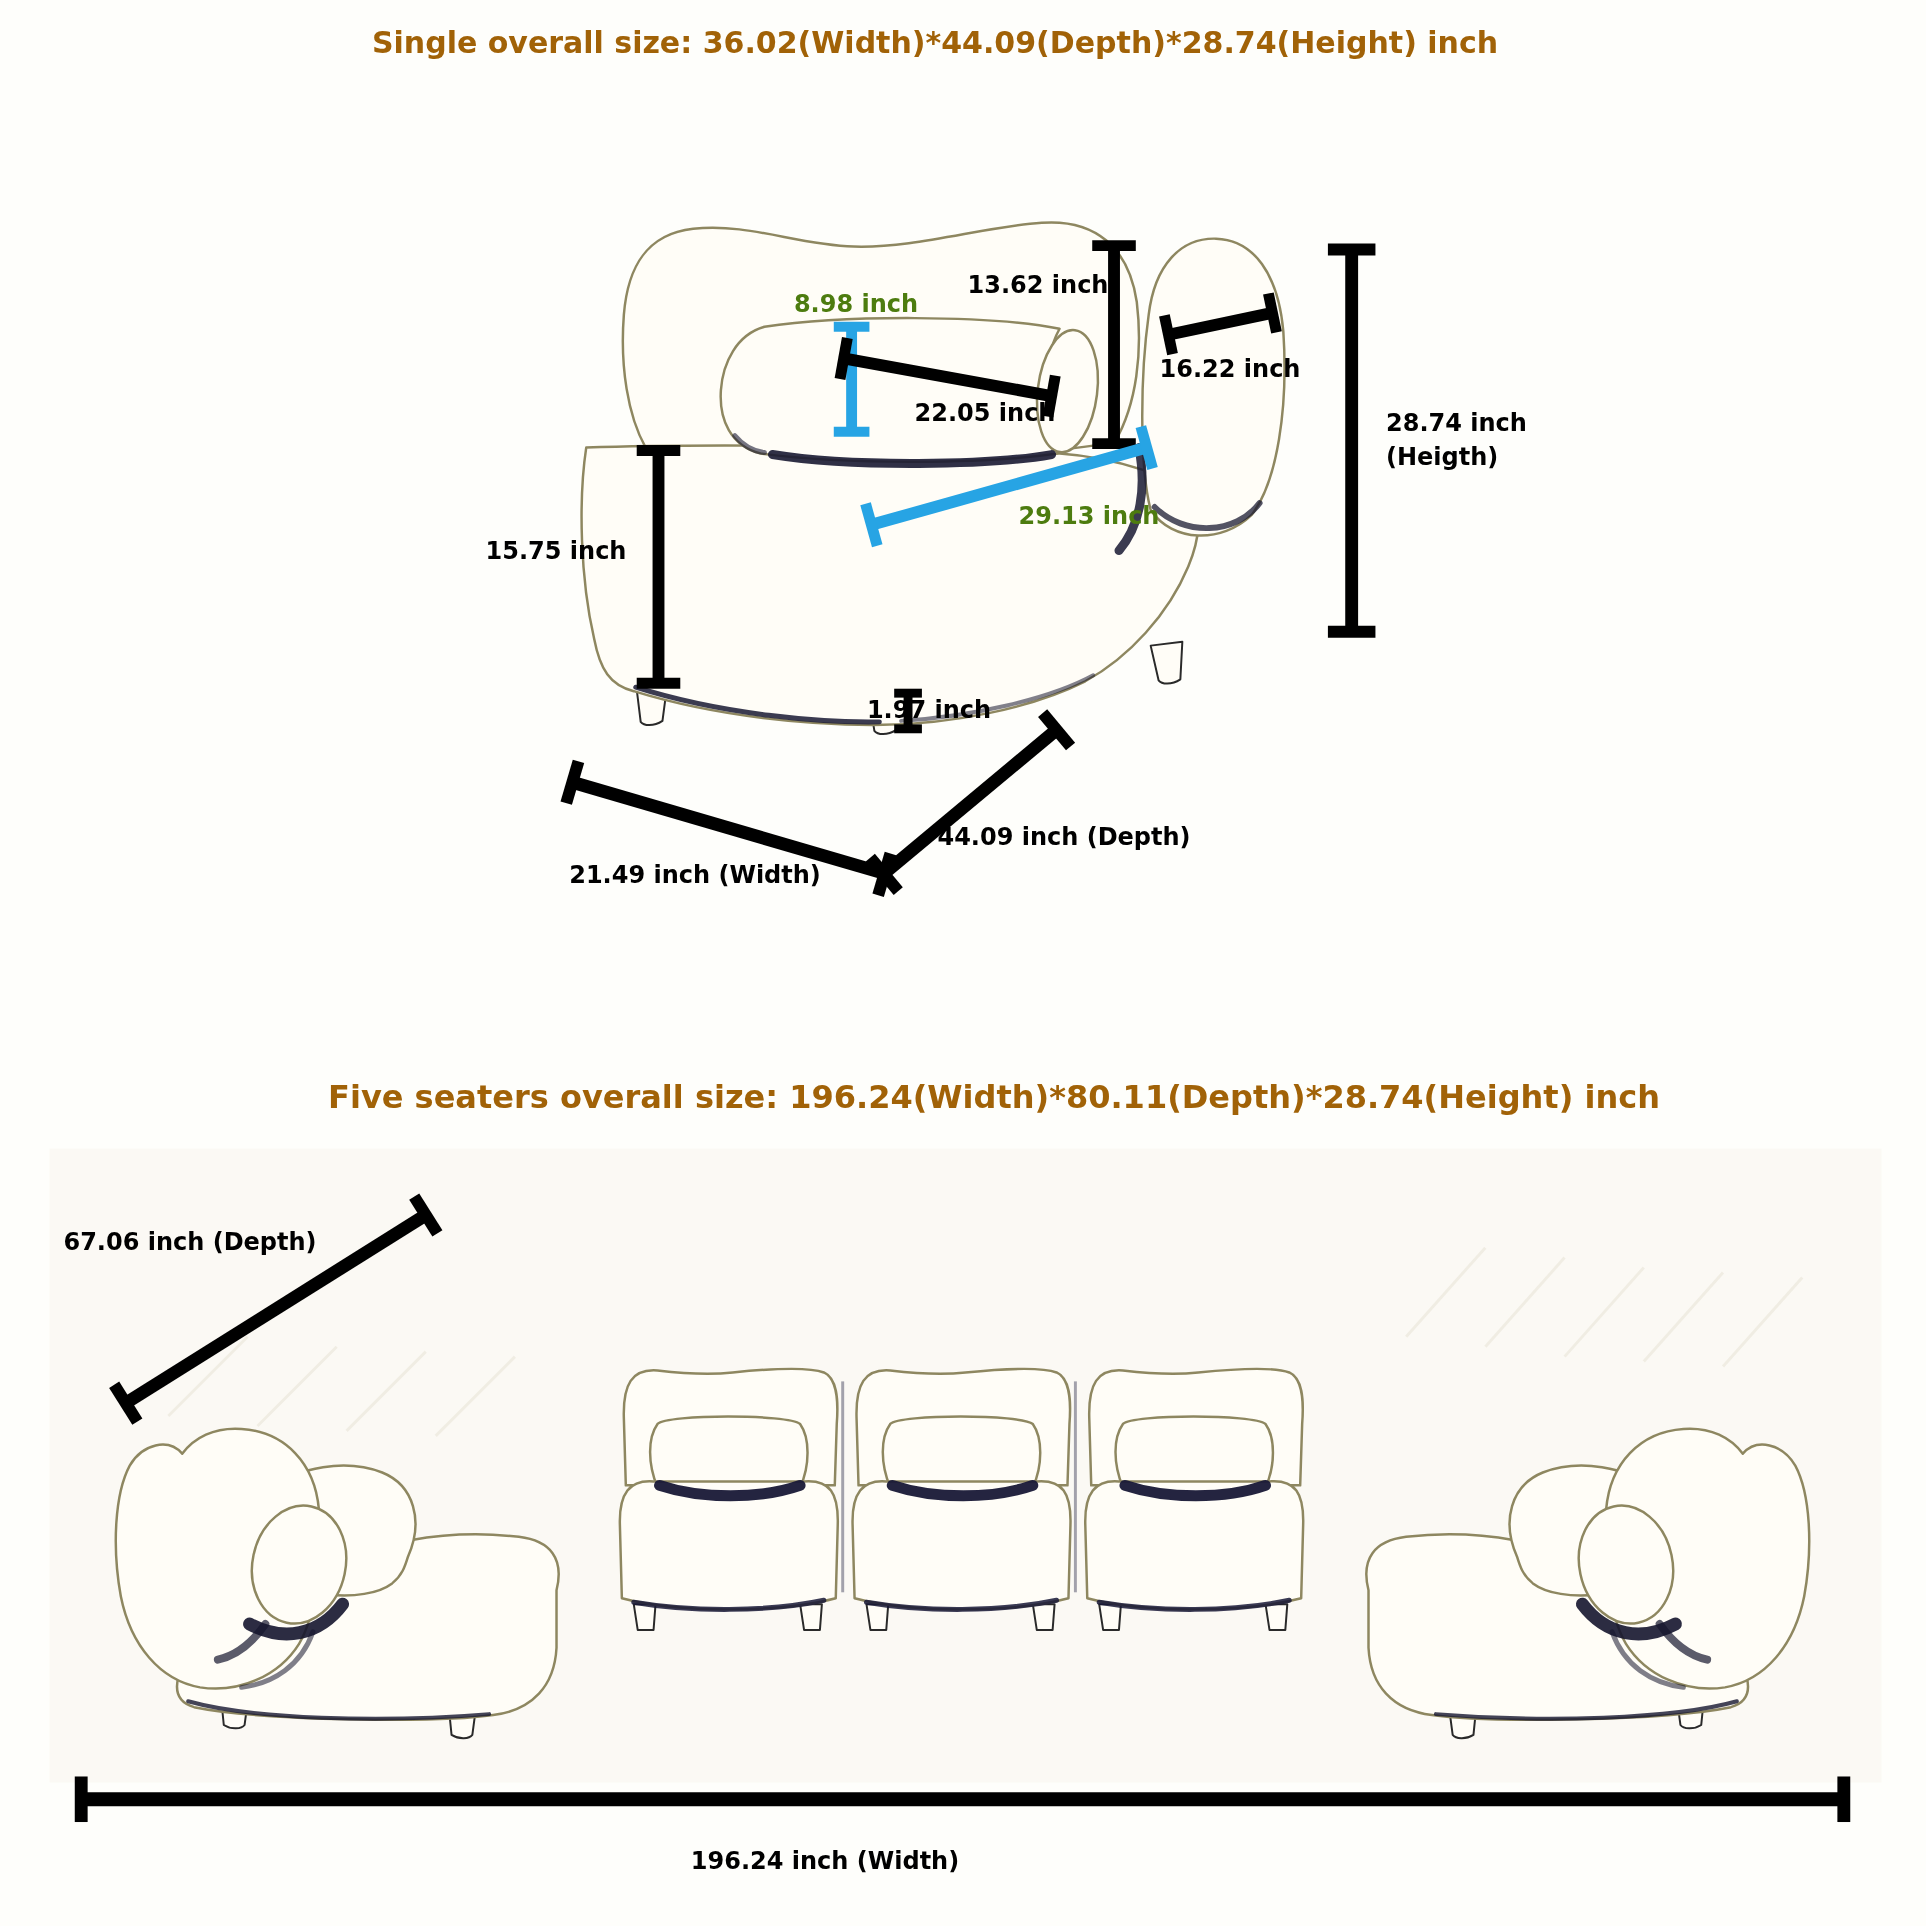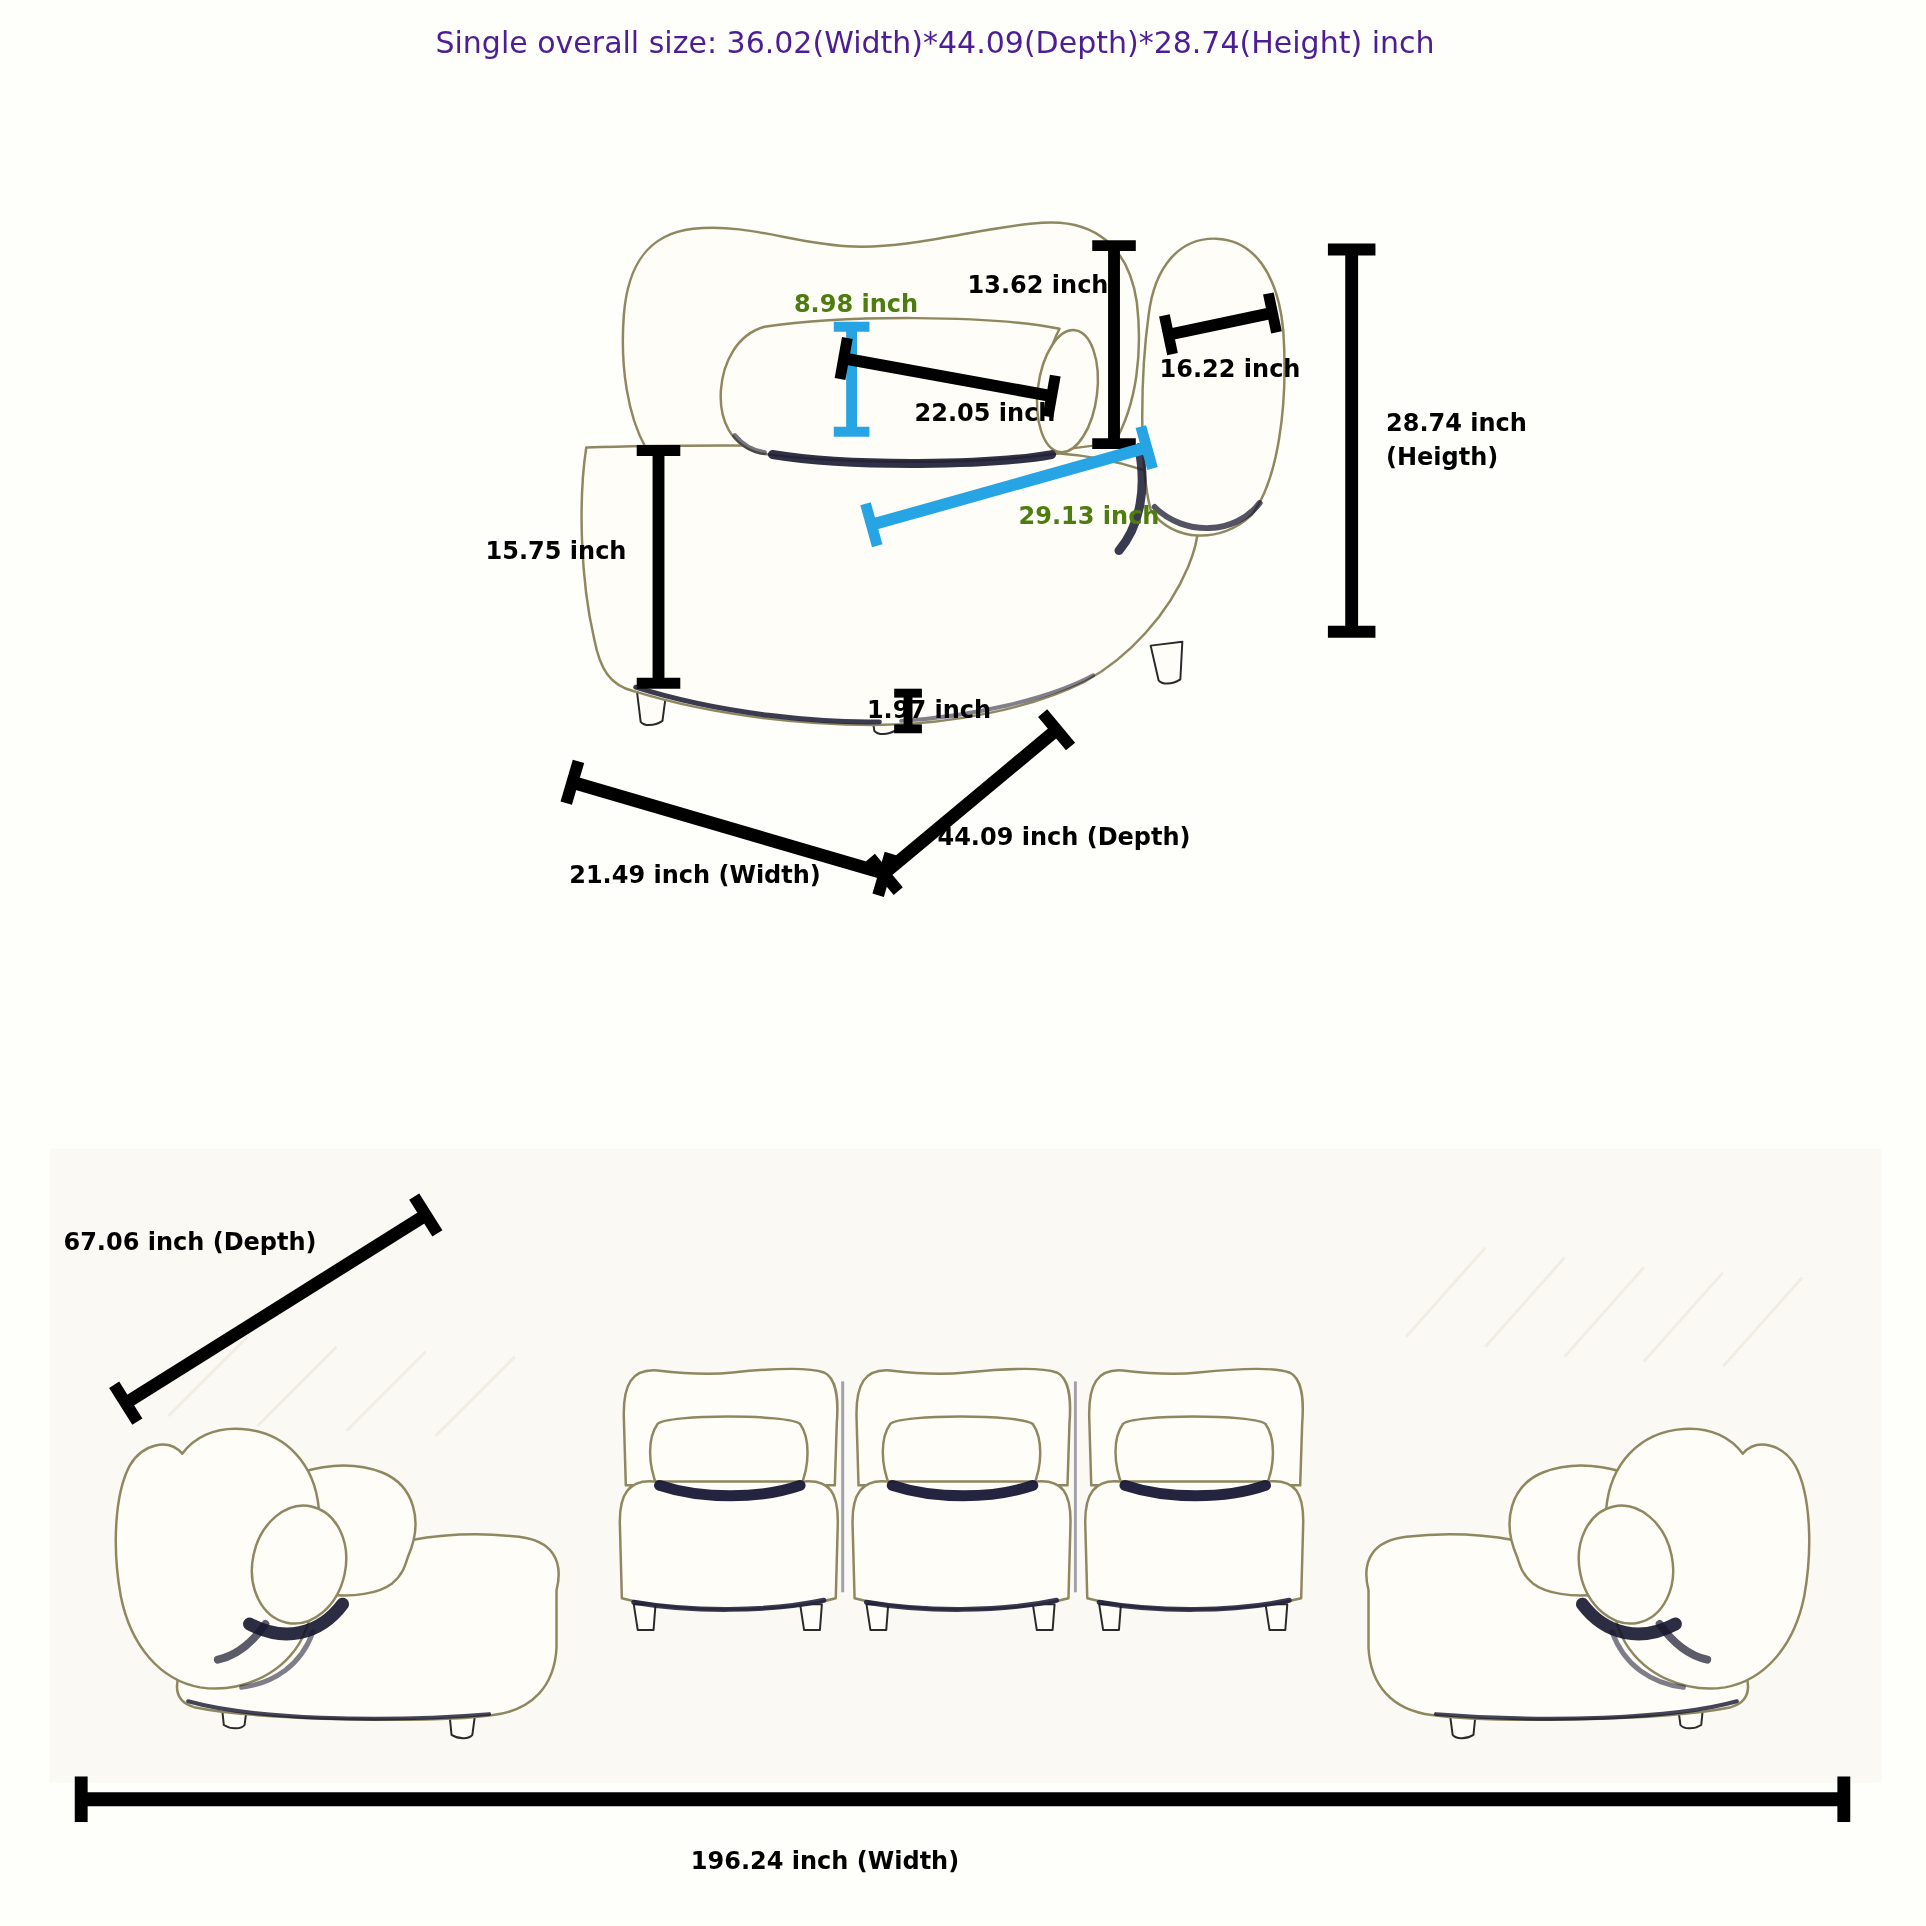--- a/index.html
+++ b/index.html
@@ -19,22 +19,22 @@
     color:#000;
     white-space:nowrap;
     transform:translate(-50%,-50%);
     letter-spacing:0px;
     z-index:5;
   }
   .lbl.blue{color:#4d7c0f;}
   .lbl.anchor-left{transform:translate(0,-50%);}
   .title{
     position:absolute;
-    font-weight:normal;
-    color:#4c1d95;
+    font-weight:bold;
+    color:#a16207;
     white-space:nowrap;
     transform:translate(-50%,-50%);
     z-index:5;
   }
   #title-single{font-size:30px;}
   #title-five{font-size:32px;}
 </style>
 </head>
 <body>
 
@@ -306,19 +306,20 @@
   <div class="lbl" style="left:929px;top:710px;" class2="">1.97 inch</div>
 
   <div class="lbl anchor-left" style="left:1386px;top:423px;">28.74 inch</div>
 
   <div class="lbl anchor-left" style="left:1386px;top:457px;">(Heigth)</div>
 
   <div class="lbl" style="left:695px;top:875px;">21.49 inch (Width)</div>
 
   <div class="lbl" style="left:1064px;top:837px;">44.09 inch (Depth)</div>
 
+  <div id="title-five" class="title" style="left:994px;top:1097px;">Five seaters overall size: 196.24(Width)*80.11(Depth)*28.74(Height) inch</div>
 
   <div class="lbl" style="left:190px;top:1242px;">67.06 inch (Depth)</div>
 
   <div class="lbl" style="left:825px;top:1861px;">196.24 inch (Width)</div>
 
 </div>
 
 
 </body></html>

